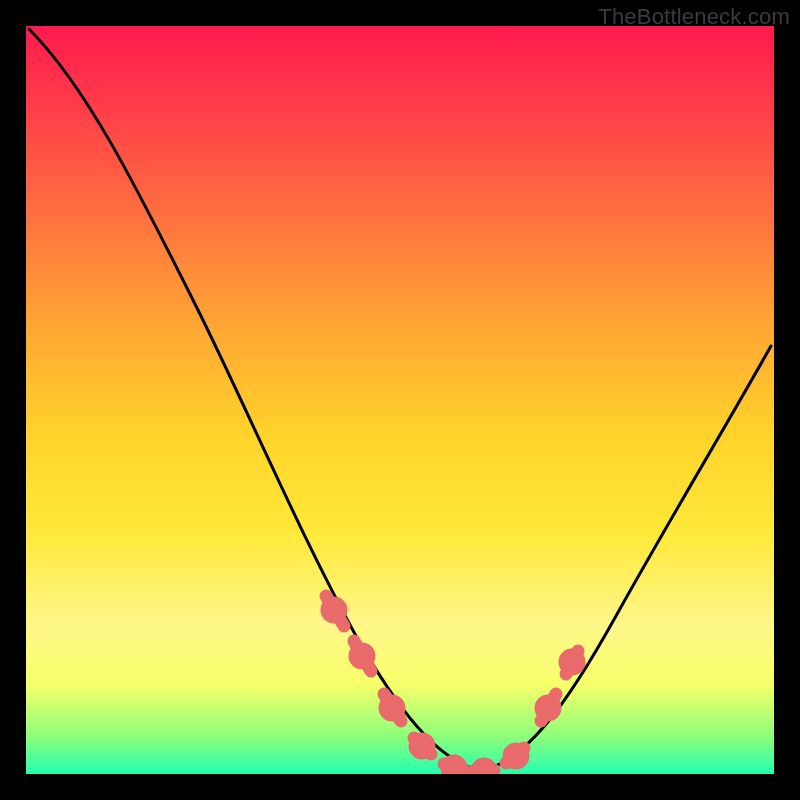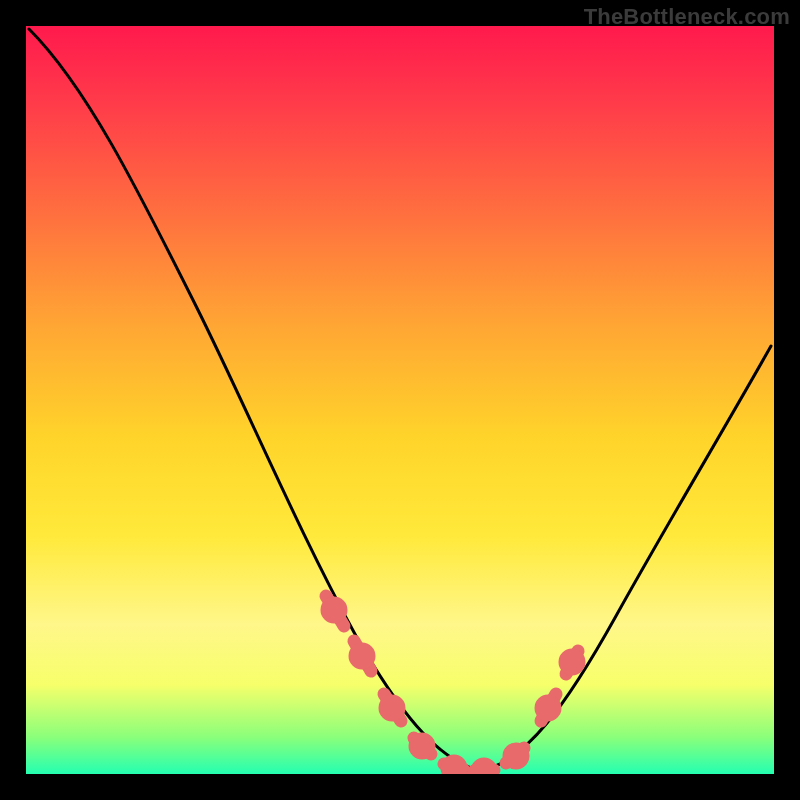--- a/index.html
+++ b/index.html
@@ -35,21 +35,21 @@
       #8cff7a 95%,
       #24ffb1 100%
     );
   }
   .watermark {
     position: absolute;
     top: 4px;
     right: 10px;
     color: #3b3b3b;
     font-size: 22px;
-    font-weight: 700;
+    font-weight: 400;
     letter-spacing: 0.2px;
     font-family: Arial, Helvetica, sans-serif;
   }
   svg.curves {
     position: absolute;
     left: 0;
     top: 0;
     width: 748px;
     height: 748px;
   }

